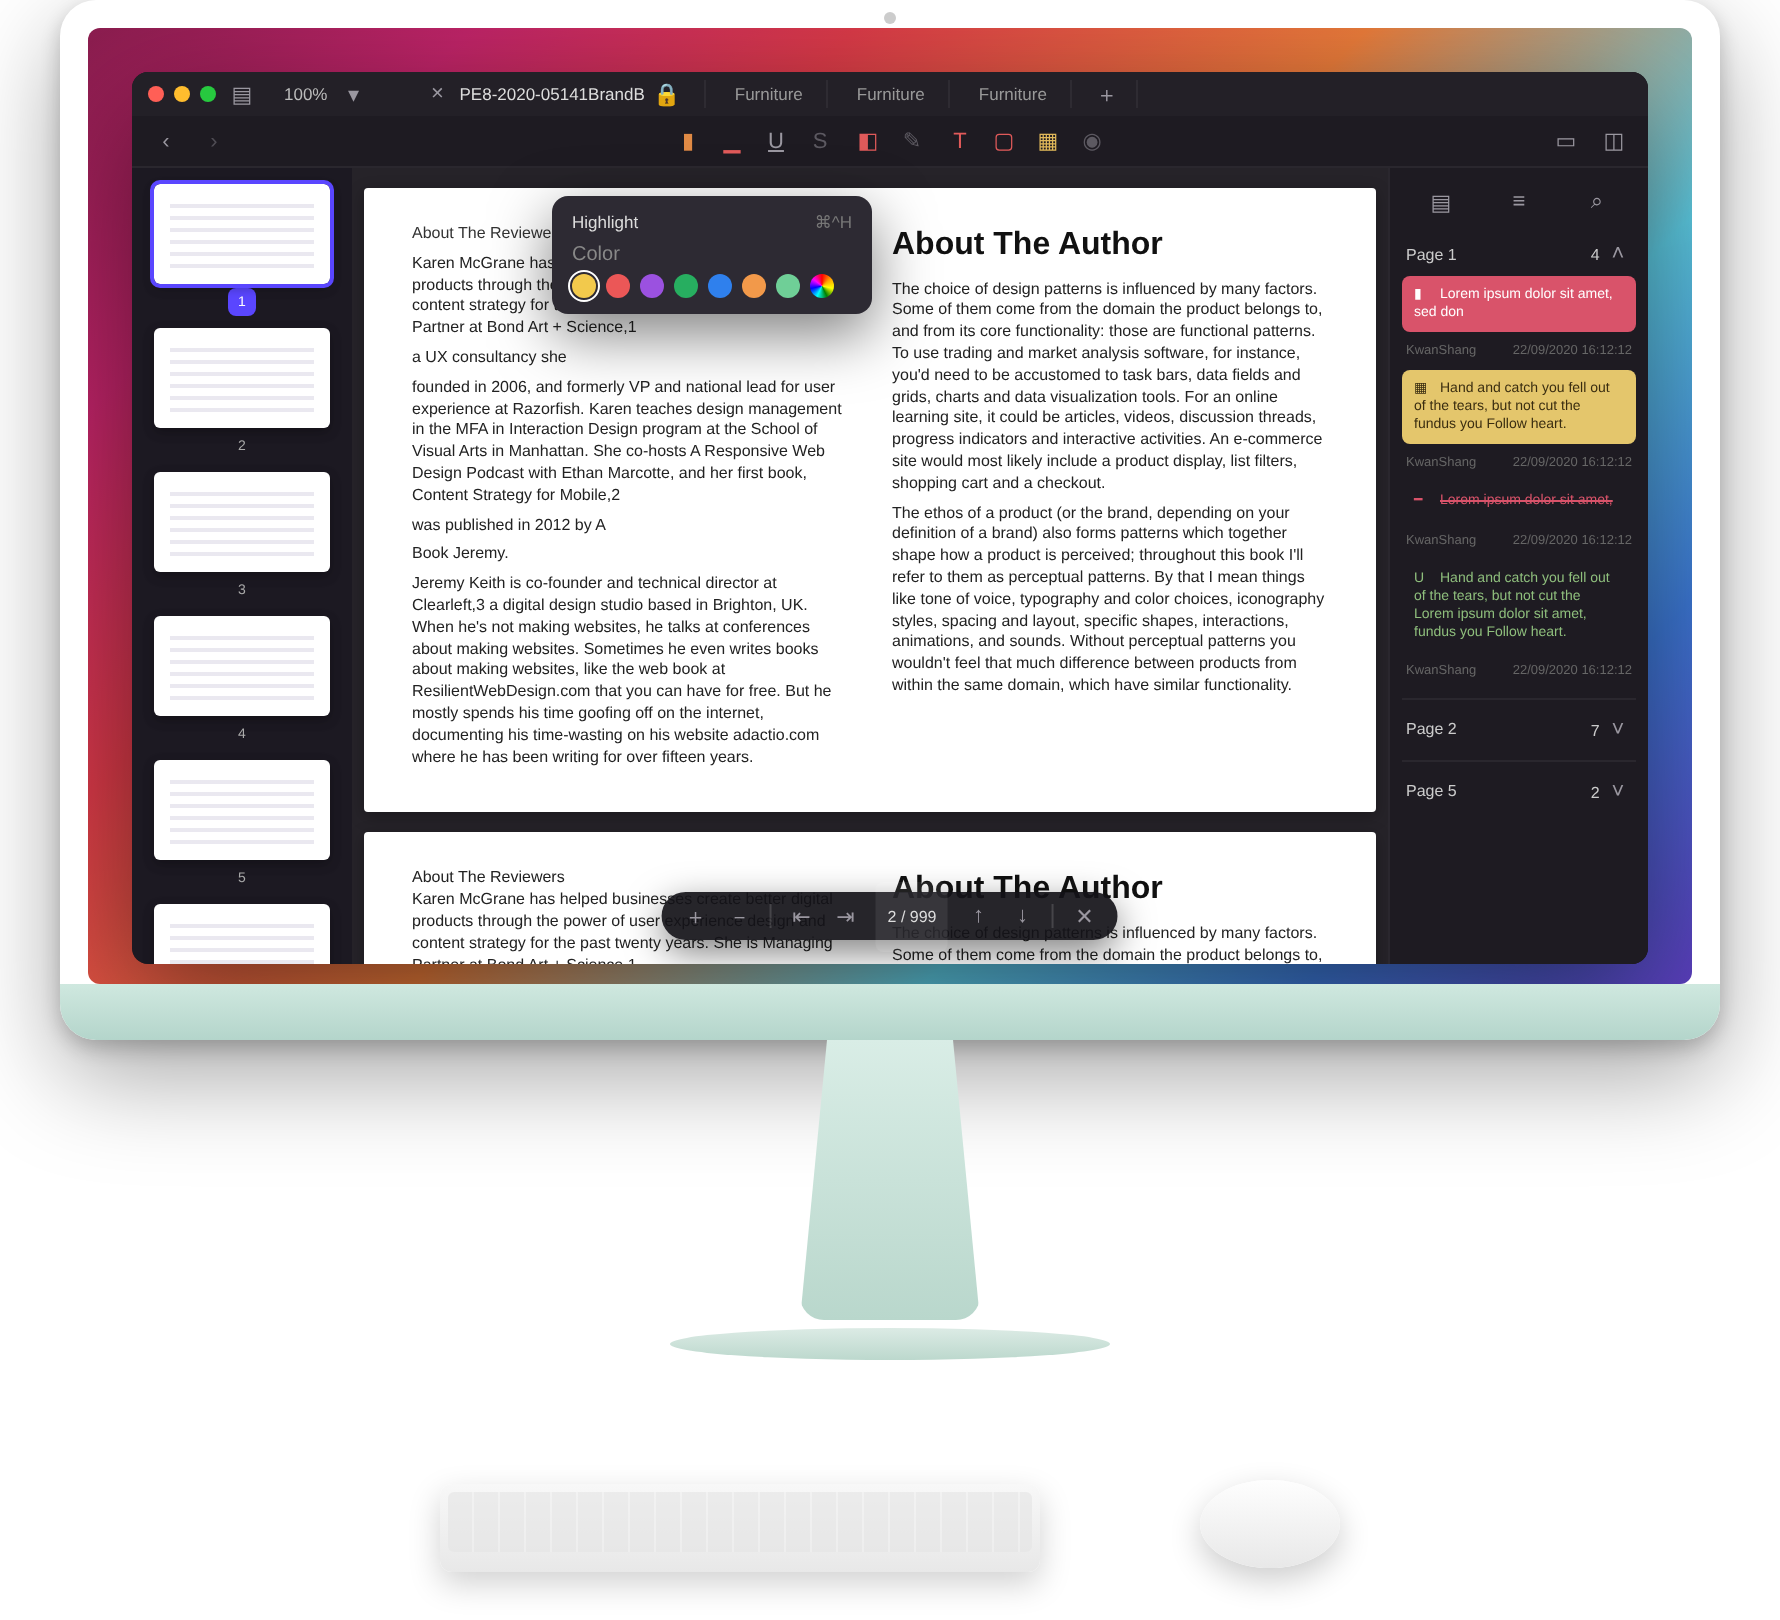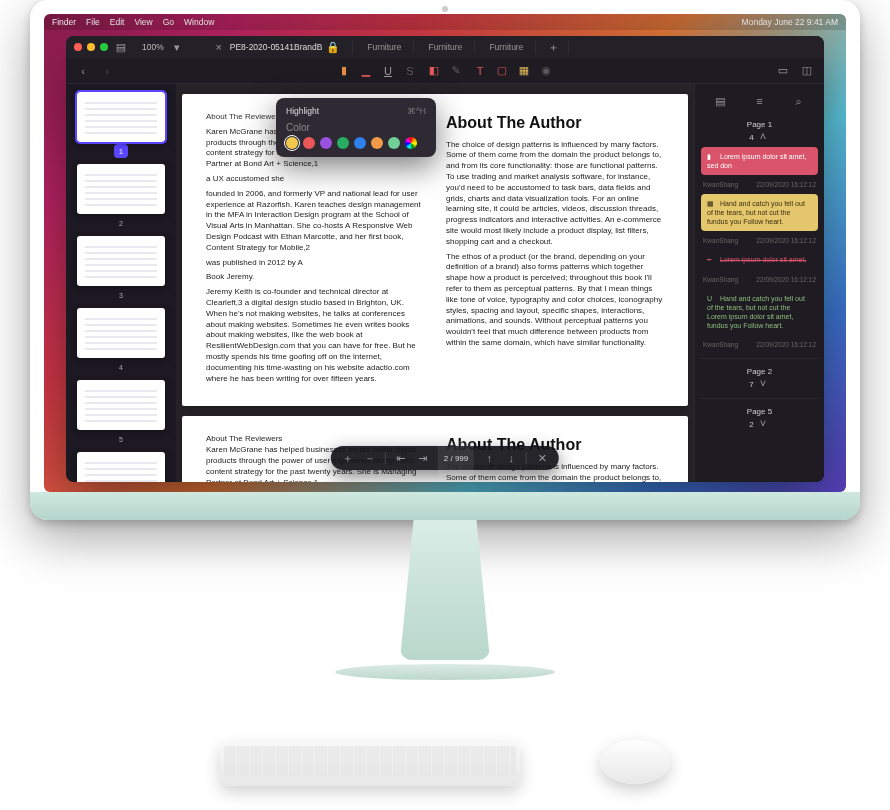--- a/index.html
+++ b/index.html
@@ -61,21 +61,21 @@
 
 .popover { position:absolute; left:210px; top:62px; width:160px; background:#2d2a33; border-radius:8px; box-shadow:0 10px 30px rgba(0,0,0,0.5); padding:8px 10px; color:#ddd; font-size:8.5px; z-index:5; }
 .popover .row { display:flex; justify-content:space-between; align-items:flex-start; margin-bottom:6px; }
 .popover .label { color:#888; font-size:10px; margin-bottom:4px; }
 .swatches { display:flex; gap:5px; }
 .sw { width:12px; height:12px; border-radius:50%; cursor:pointer; }
 .sw.sel { outline:1.5px solid #fff; outline-offset:1px; }
 
 .sidepanel { width:130px; background:#1e1b22; border-left:1px solid #2a272e; padding:6px; overflow:auto; font-size:7.5px; color:#aaa; }
 .sidepanel .top-icons { display:flex; justify-content:space-around; padding:4px 0 8px; }
-.sidepanel .section-h { display:flex; justify-content:space-between; align-items:center; padding:4px 2px; color:#ccc; font-size:8px;flex-direction:column; }
+.sidepanel .section-h { display:flex; justify-content:space-between; align-items:center; padding:4px 2px; color:#ccc; font-size:8px; }
 .note { border-radius:4px; padding:5px 6px; margin-bottom:4px; font-size:7px; line-height:1.3; }
 .note.pink { background:#d9536a; color:#fff; }
 .note.yellow { background:#e4c66c; color:#3a2d10; }
 .note.strike { color:#d9536a; text-decoration:line-through; }
 .note.under { color:#8fbf7d; }
 .note .ico-lead { display:inline-block; width:10px; margin-right:3px; vertical-align:top; }
 .meta { display:flex; justify-content:space-between; color:#666; font-size:6.5px; padding:2px 2px 6px; }
 .divider { height:1px; background:#2a272e; margin:4px 0; }
 
 .bottom-bar { position:absolute; left:50%; transform:translateX(-50%); bottom:12px; height:24px; background:rgba(20,18,24,0.92); border-radius:14px; display:flex; align-items:center; gap:8px; padding:0 10px; font-size:8px; color:#ccc; z-index:6; box-shadow:0 6px 18px rgba(0,0,0,0.5); }
@@ -84,30 +84,20 @@
 </style>
 </head>
 <body>
 
 <div class="imac">
   <div class="screen-bezel">
     <div class="camera"></div>
 
     <div class="display">
 
-      <div class="menubar">
-        <span>Finder</span>
-        <span>File</span>
-        <span>Edit</span>
-        <span>View</span>
-        <span>Go</span>
-        <span>Window</span>
-        <span class="spacer"></span>
-        <span>Monday June 22  9:41 AM</span>
-      </div>
 
       <div class="appwin">
 
         <div class="titlebar">
           <div class="traffic">
             <i class="t-close"></i>
             <i class="t-min"></i>
             <i class="t-max"></i>
           </div>
           <span class="ico">▤</span>
@@ -187,21 +177,21 @@
             <div class="thumb">
                 <div class="pg"></div>
               </div>
           </div>
 
           <div class="viewer">
             <div class="page">
               <div class="col">
                 <div class="small-head">About The Reviewers</div>
                 <p>Karen McGrane has helped businesses create better digital products through the power of user experience design and content strategy for the past twenty years. She is Managing Partner at Bond Art + Science,1</p>
-                <p>a UX accustomed she</p>
+                <p>a UX consultancy she</p>
                 <p>founded in 2006, and formerly VP and national lead for user experience at Razorfish. Karen teaches design management in the MFA in Interaction Design program at the School of Visual Arts in Manhattan. She co-hosts A Responsive Web Design Podcast with Ethan Marcotte, and her first book, Content Strategy for Mobile,2</p>
                 <p>was published in 2012 by A</p>
                 <p>Book Jeremy.</p>
                 <p>Jeremy Keith is co-founder and technical director at Clearleft,3 a digital design studio based in Brighton, UK. When he's not making websites, he talks at conferences about making websites. Sometimes he even writes books about making websites, like the web book at ResilientWebDesign.com that you can have for free. But he mostly spends his time goofing off on the internet, documenting his time-wasting on his website adactio.com where he has been writing for over fifteen years.</p>
               </div>
               <div class="col">
                 <h2>About The Author</h2>
                 <p>The choice of design patterns is influenced by many factors. Some of them come from the domain the product belongs to, and from its core functionality: those are functional patterns. To use trading and market analysis software, for instance, you'd need to be accustomed to task bars, data fields and grids, charts and data visualization tools. For an online learning site, it could be articles, videos, discussion threads, progress indicators and interactive activities. An e-commerce site would most likely include a product display, list filters, shopping cart and a checkout.</p>
                 <p>The ethos of a product (or the brand, depending on your definition of a brand) also forms patterns which together shape how a product is perceived; throughout this book I'll refer to them as perceptual patterns. By that I mean things like tone of voice, typography and color choices, iconography styles, spacing and layout, specific shapes, interactions, animations, and sounds. Without perceptual patterns you wouldn't feel that much difference between products from within the same domain, which have similar functionality.</p>
               </div>

